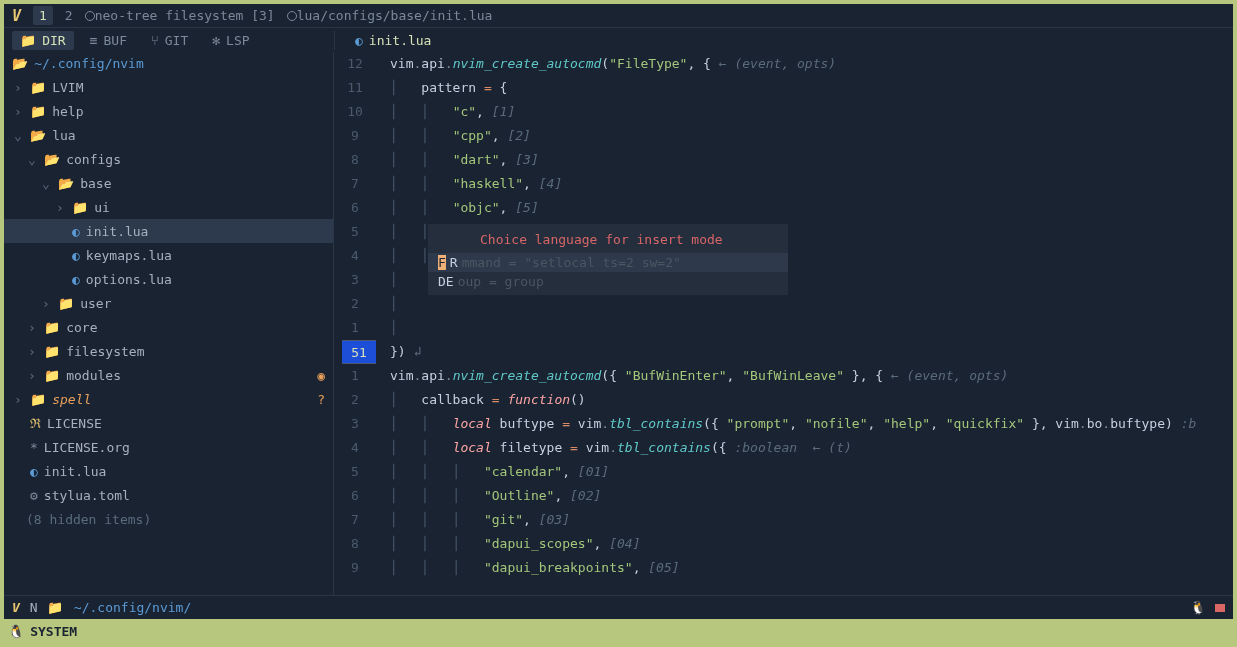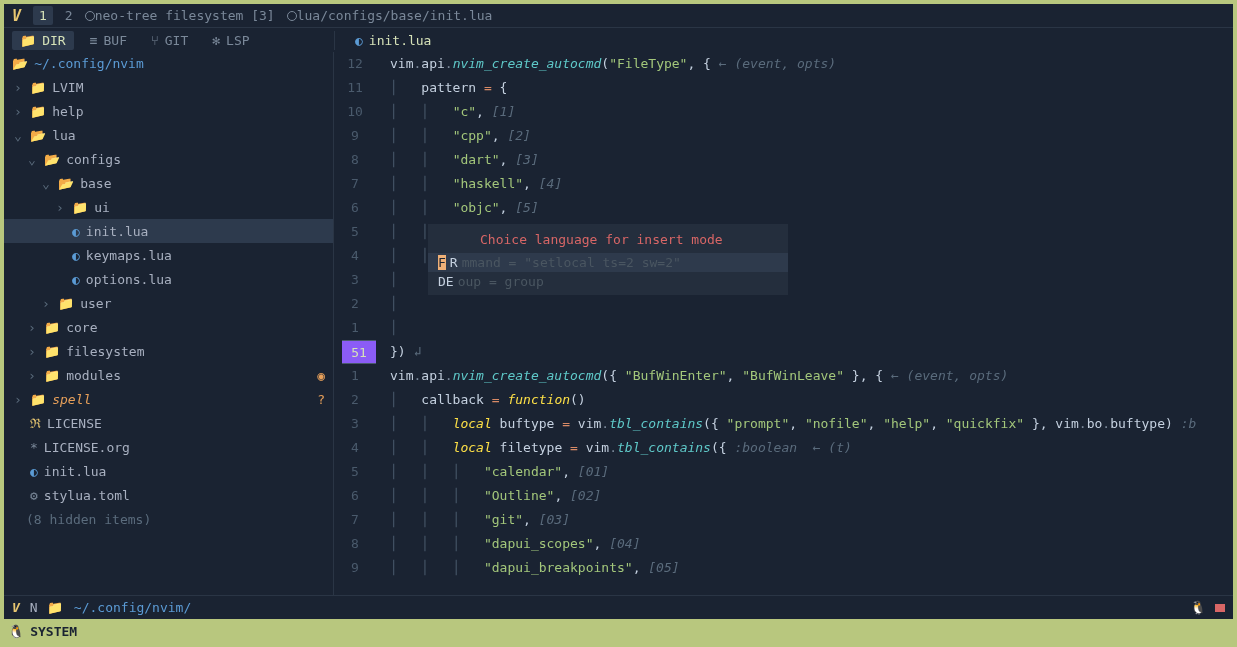--- a/index.html
+++ b/index.html
@@ -100,36 +100,36 @@
     overflow:hidden;
   }
   .gutter {
     width:56px;
     text-align:center;
     padding-right:14px;
     color:#4a5a6c;
     background:#1a2332;
   }
   .gutter-line { height:24px; line-height:24px;}
-  .gutter-line.current { color:#d5e1b8; background:#8b5cf6;margin-left:8px;}
+  .gutter-line.current { color:#d5e1b8; background:#1d4ed8;margin-left:8px;}
   .gutter-line.sep { color:#d5e1b8; border-top: solid #4a5a6c 1px; border-bottom: solid #4a5a6c 1px }
   .code {
     flex:1;
     background:#1a2332;
     color:#a8b0c0;
   }
   .code-line { height:24px; line-height:24px; white-space:pre;}
   .k-var { color:#c5d1e0;}
   .k-dot { color:#7a8899;}
   .k-func { color:#5fc9c9; font-style:italic;}
   .k-paren { color:#c5d1e0;}
   .k-str { color:#a3c77b;}
   .k-op { color:#d88a66;}
   .k-hint { color:#5a6b7c; font-style:italic;}
-  .k-kw { color:#fde047; font-style:italic;}
+  .k-kw { color:#fca5a5; font-style:italic;}
   .k-ind { color:#4a5a6c;}
   .popup {
     position:absolute;
     left:94px;
     top:172px;
     width:360px;
     background:#242e3d;
     padding:4px 0;
   }
   .popup-title { color:#d86666; text-align:left; padding:4px 10px 6px 52px;}

